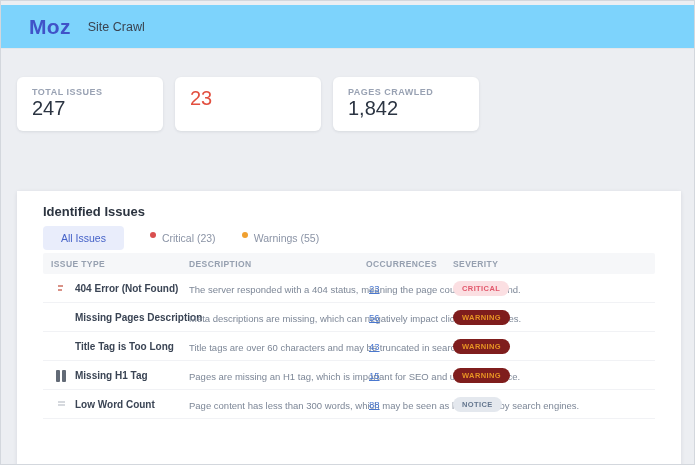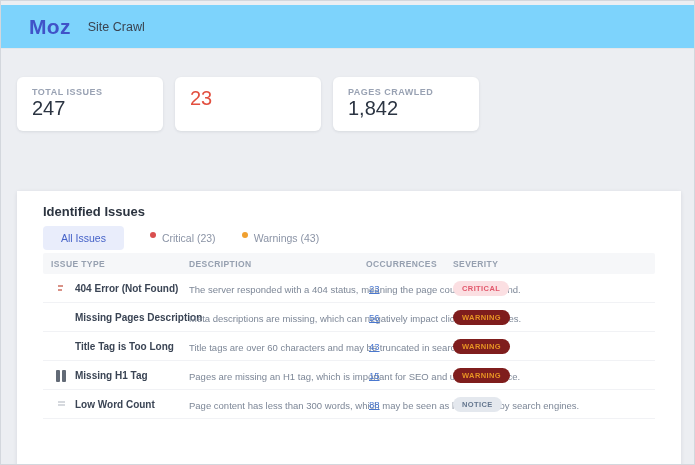--- a/index.html
+++ b/index.html
@@ -106,21 +106,21 @@
     <div class="panel-title">Identified Issues</div>
 
     <div class="tabs">
       <div class="tab-active">All Issues</div>
       <div class="tab">
         <span class="dot dot-red"></span>
         <span>Critical (23)</span>
       </div>
       <div class="tab">
         <span class="dot dot-orange"></span>
-        <span>Warnings (43)</span>
+        <span>Warnings (55)</span>
       </div>
     </div>
 
     <div class="table">
       <div class="thead">
         <span class="th th0">ISSUE TYPE</span>
         <span class="th th1">DESCRIPTION</span>
         <span class="th th2">OCCURRENCES</span>
         <span class="th th3">SEVERITY</span>
       </div>

